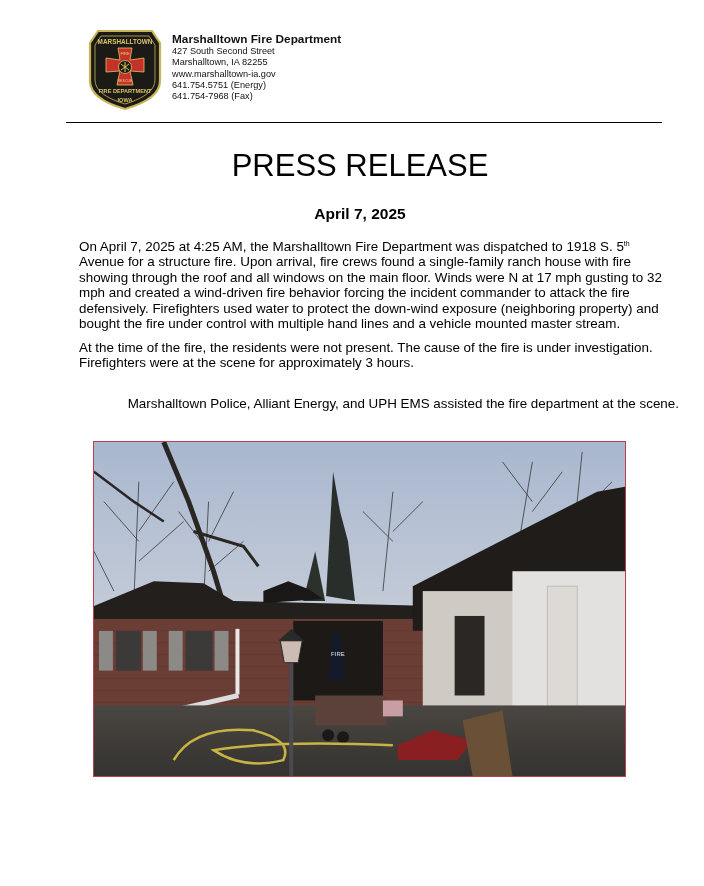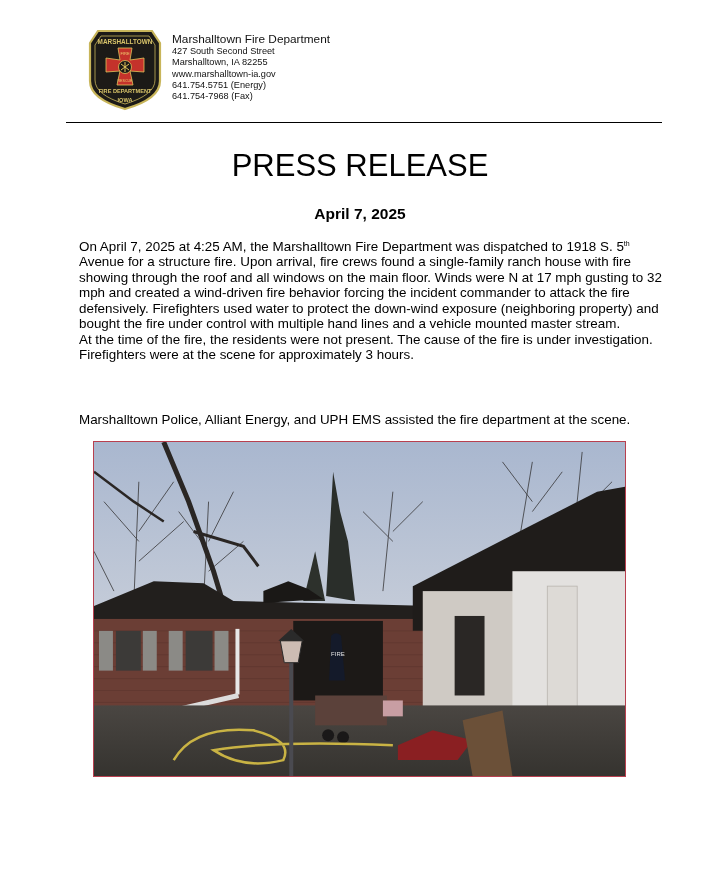--- a/index.html
+++ b/index.html
@@ -1,27 +1,27 @@
 <!DOCTYPE html>
 <html><head>
 <meta charset="utf-8">
 <style>
   html, body { margin: 0; padding: 0; background: #ffffff; }
   body { width: 704px; height: 886px; position: relative; overflow: hidden;
          font-family: "Liberation Sans", sans-serif; color: #000; }
   .logo { position: absolute; left: 88px; top: 27px; width: 74px; height: 84px; }
   .letterhead { position: absolute; left: 172px; top: 32px; font-size: 9.2px; line-height: 11.3px; color: #111; }
-  .letterhead .org { font-weight: normal; font-size: 11.8px; line-height: 14px; margin-bottom: 0px; }
+  .letterhead .org { font-weight: bold; font-size: 11.8px; line-height: 14px; margin-bottom: 0px; }
   .rule { position: absolute; left: 66px; top: 122px; width: 596px; height: 0; border-top: 1.3px solid #000; }
   .title { position: absolute; left: 0; width: 720px; top: 148px; text-align: center; font-size: 31px; letter-spacing: 0px; }
   .date { position: absolute; left: 0; width: 720px; top: 205px; text-align: center; font-size: 15.5px; font-weight: bold; }
   .body { position: absolute; left: 79px; width: 600px; font-size: 13.4px; line-height: 15.4px; }
   .p1 { top: 239px; }
-  .p2 { top: 332px; }
-  .p3 { top: 412px; }
+  .p2 { top: 340px; }
+  .p3 { top: 396px; text-align: right; }
   .body p { margin: 0; }
   sup { font-size: 7px; line-height: 0; vertical-align: 5px; }
   .photo { position: absolute; left: 93px; top: 441px; width: 533px; height: 336px; border: 1.5px solid #b8404f; box-sizing: border-box; overflow: hidden; }
   .photo svg { display: block; width: 100%; height: 100%; }
 </style>
 </head>
 <body>
 
 <div class="logo">
   <svg viewBox="0 0 74 84" width="74" height="84">

